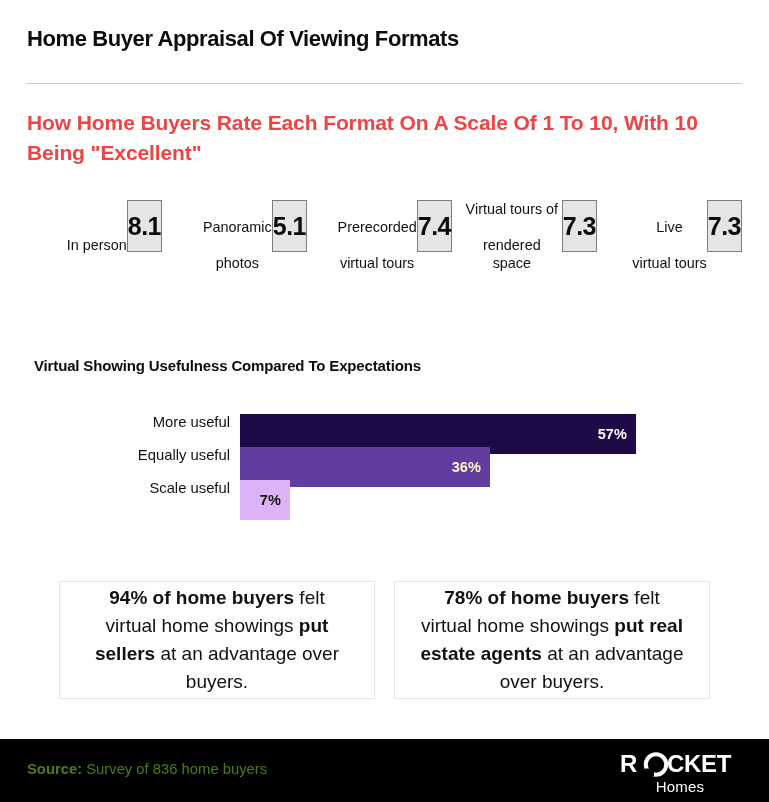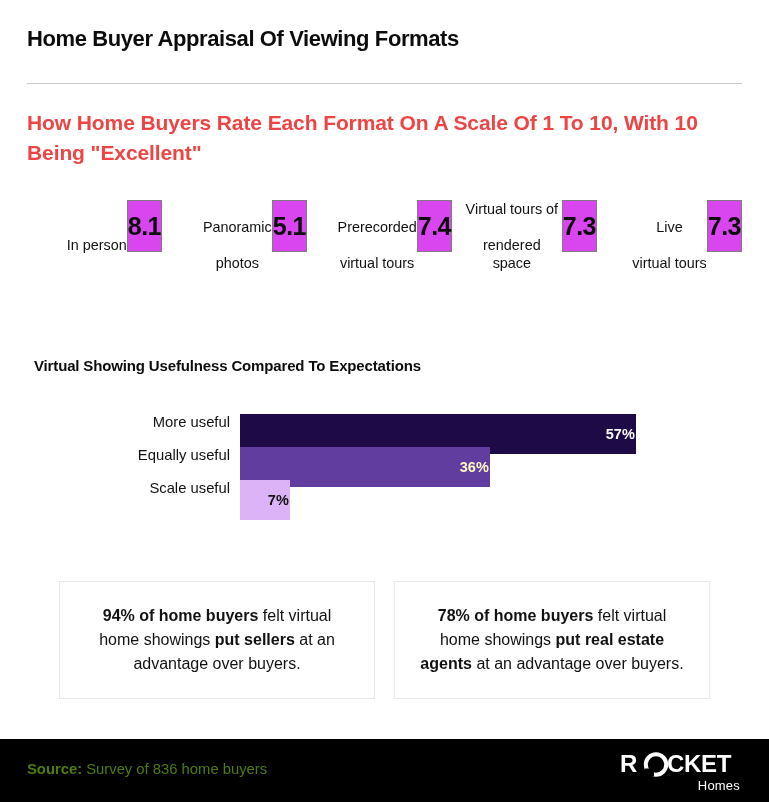--- a/index.html
+++ b/index.html
@@ -83,21 +83,21 @@
     align-items: flex-end;
     justify-content: center;
   }
   .scorecard-label span { display: block; width: 100%; }
   .scorecard-box {
     border: 1.5px solid #7d7d7d;
     height: 50px;
     display: flex;
     align-items: center;
     justify-content: center;
-    background: #d946ef;
+    background: #e5e5e5;
     text-align: center;
   }
   .scorecard-value {
     font-size: 25px;
     font-weight: bold;
     letter-spacing: -0.5px;
     color: #0c0c0c;
   }
 
   
@@ -138,21 +138,21 @@
     position: relative;
     flex: 1 1 auto;
     height: 40px;
   }
   .bar-fill {
     height: 40px;
     display: flex;
     align-items: center;
     justify-content: flex-end;
     box-sizing: border-box;
-    padding-right: 1px;
+    padding-right: 9px;
   }
   .bar-value {
     font-size: 14.5px;
     font-weight: bold;
     letter-spacing: 0.1px;
     white-space: nowrap;
   }
 
   
   .callouts {
@@ -167,21 +167,21 @@
     flex: 1 1 0;
     border: 1px solid #e6e6e6;
     box-sizing: border-box;
     height: 118px;
     display: flex;
     align-items: center;
     justify-content: center;
     padding: 8px 22px;
   }
   .callout-text {
-    font-size: 16px;
+    font-size: 19px;
     line-height: 1.48;
     text-align: center;
     color: #111111;
   }
   .callout-text b { font-weight: bold; }
 
   
   .footer {
     position: absolute;
     left: 0;
@@ -207,26 +207,26 @@
     width: 122px;
     text-align: right;
   }
   .logo-rocket {
     display: flex;
     align-items: center;
     justify-content: flex-end;
     height: 25px;
   }
   .logo-sub {
-    font-size: 13px;
+    font-size: 15px;
     color: #ffffff;
     letter-spacing: 0.2px;
     line-height: 1;
     margin-top: 2px;
-    text-align: right;
+    text-align: center;
     padding-right: 2px;
   }
 </style>
 </head>
 <body>
 
 <div class="infographic">
 
   <div class="title">Home Buyer Appraisal Of Viewing Formats</div>
   <div class="divider"></div>

